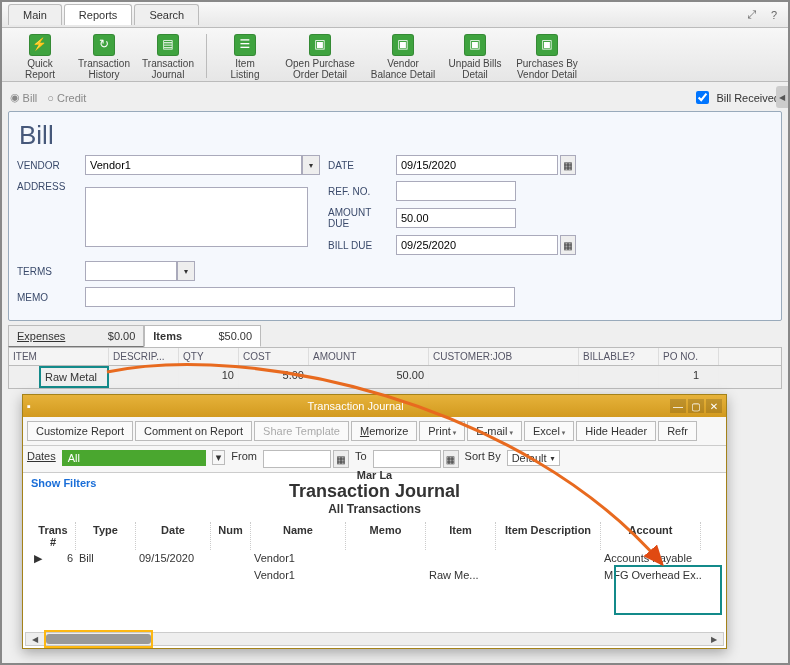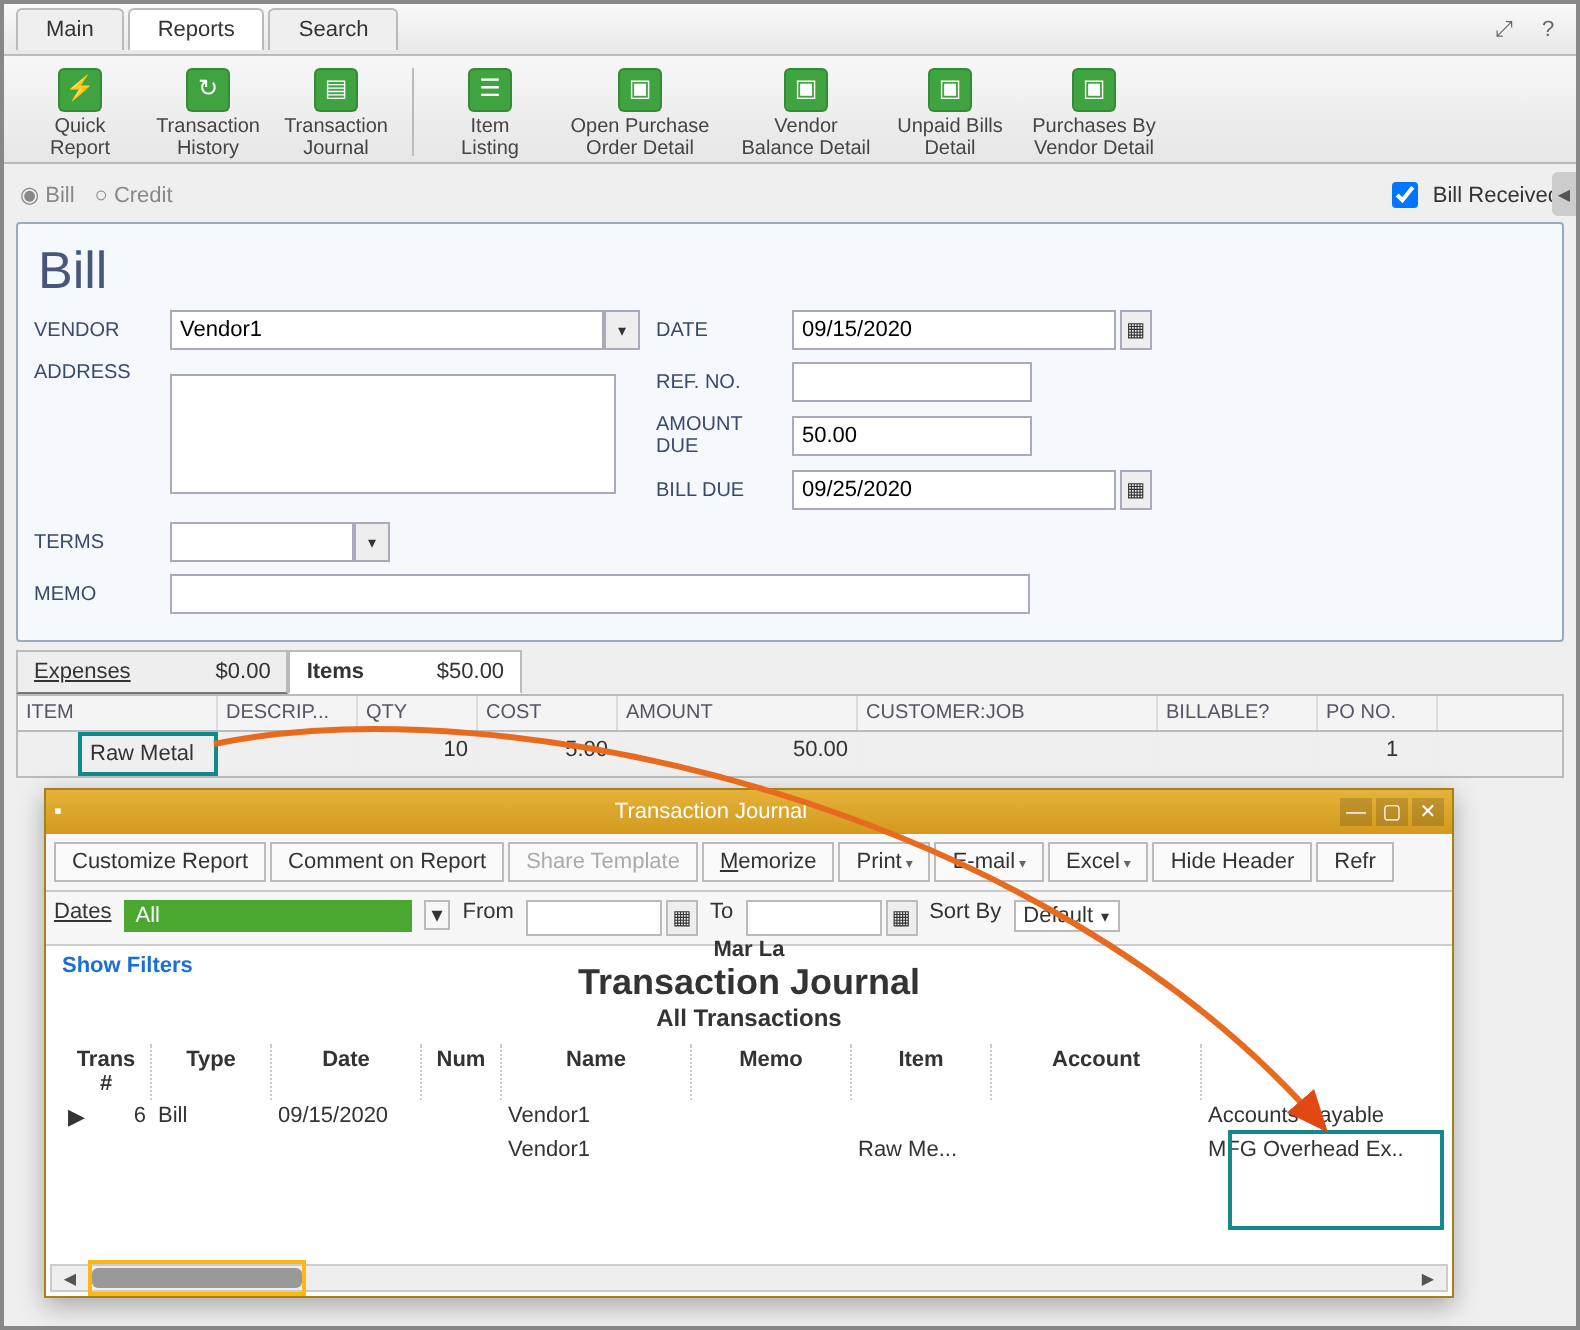--- a/index.html
+++ b/index.html
@@ -296,20 +296,21 @@
       </div>
       <div class="tj-grid">
         <div class="hd">
           <div>Trans #</div>
           <div>Type</div>
           <div>Date</div>
           <div>Num</div>
           <div>Name</div>
           <div>Memo</div>
           <div>Item</div>
+          <div>Item Description</div>
           <div>Account</div>
         </div>
         <div class="rw">
           <div style="text-align:right"><span style="float:left">▶</span><span>6</span></div>
           <div>Bill</div>
           <div>09/15/2020</div>
           <div></div>
           <div>Vendor1</div>
           <div></div>
           <div></div>

